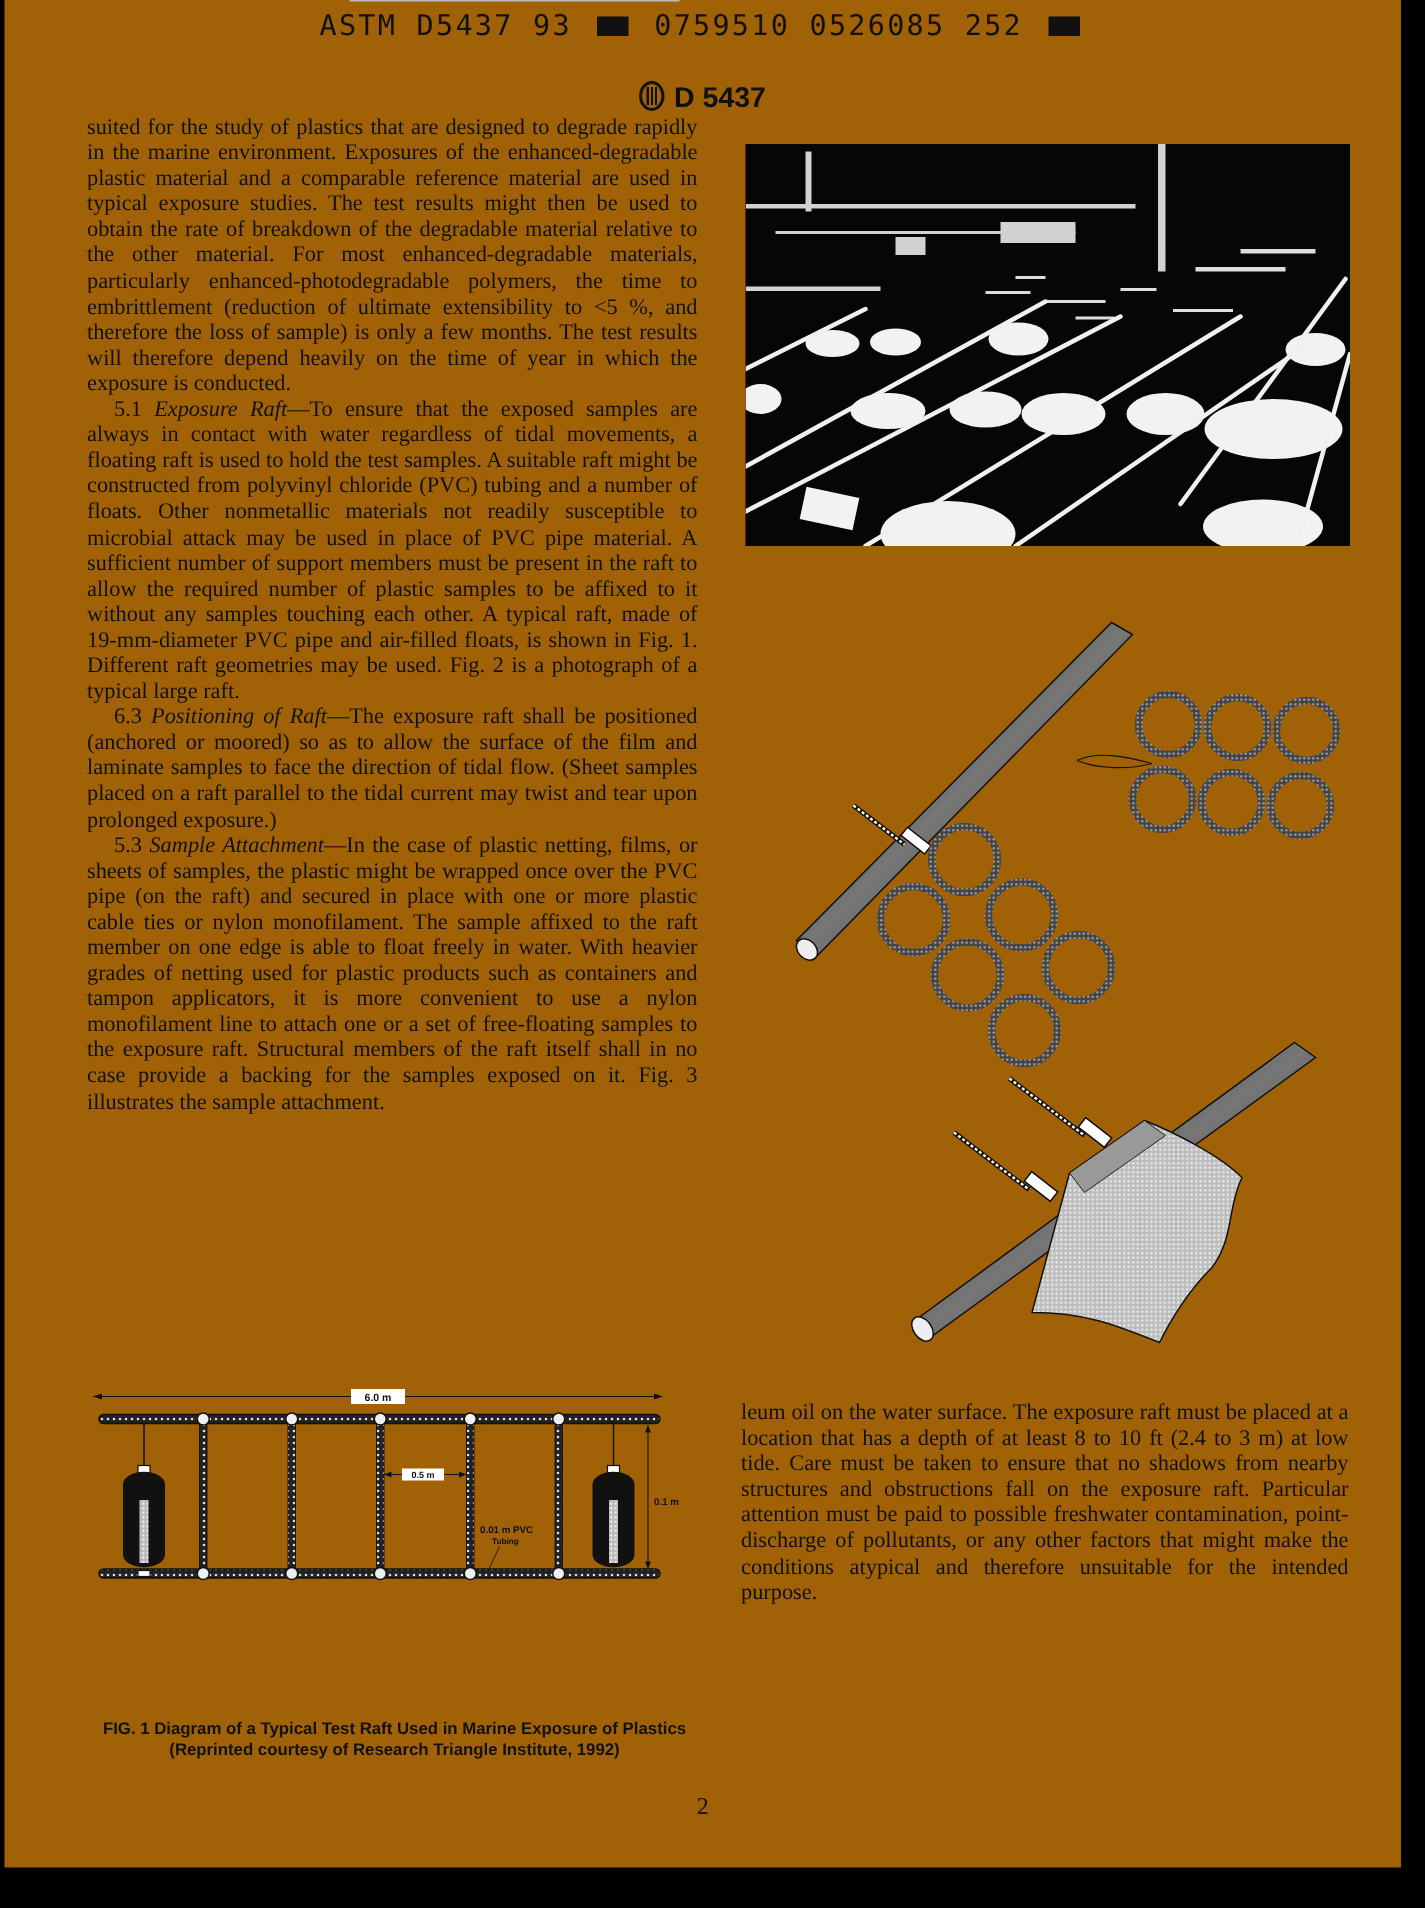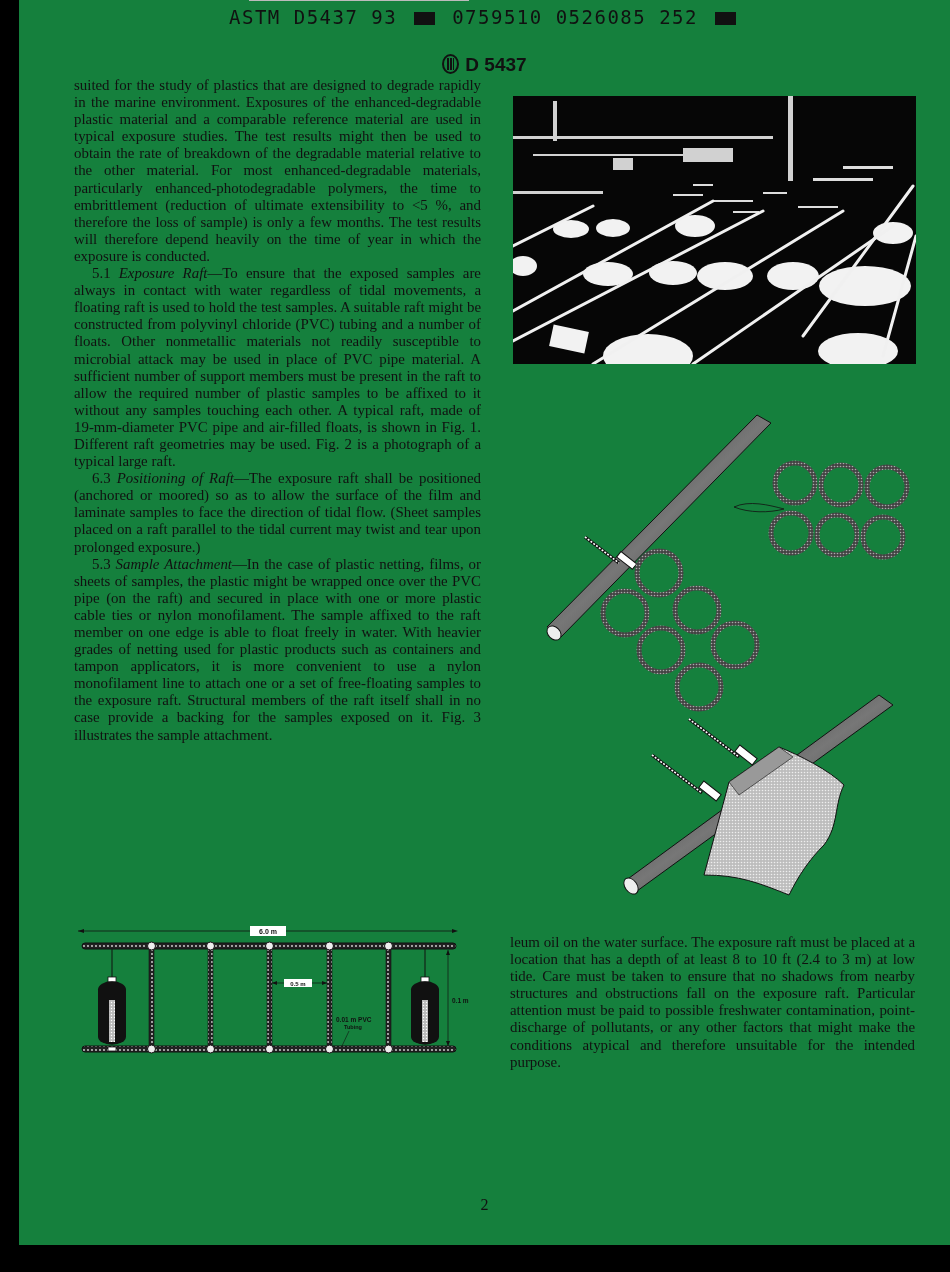--- a/index.html
+++ b/index.html
@@ -1,17 +1,17 @@
 <!DOCTYPE html>
 <html><head>
 <meta charset="utf-8">
 <style>
   html, body { margin:0; padding:0; }
   body { width:950px; height:1272px; background:#000; position:relative; overflow:hidden; }
-  .page { position:absolute; left:3px; top:0; width:931px; height:1245px; background:#15803d;margin-left:16px; }
+  .page { position:absolute; left:3px; top:0; width:931px; height:1245px; background:#a16207; }
   .serif { font-family:"Liberation Serif", "DejaVu Serif", serif; }
   .sans { font-family:"Liberation Sans", "DejaVu Sans", sans-serif; }
   .mono { font-family:"DejaVu Sans Mono", "Liberation Mono", monospace; }
 
   .header-code { position:absolute; left:0; width:931px; top:6px; text-align:center;
     font-size:19px; letter-spacing:1.5px; color:#111; white-space:nowrap; }
   .header-code .blk { display:inline-block; width:21px; height:13px; background:#111; vertical-align:-1px; margin:0 4px; }
   .header-code .topline { position:absolute; top:-6px; left:230px; width:220px; height:1px; background:#bbb; }
 
   .std-title { position:absolute; left:0; width:931px; top:54px; text-align:center;
@@ -135,20 +135,21 @@
       <polygon points="374,30 372,35 376,35" fill="#111"></polygon>
       <polygon points="374,126 372,121 376,121" fill="#111"></polygon>
     </g>
     <text x="378" y="83" font-size="6.5" font-weight="bold" font-family="Liberation Sans, sans-serif" fill="#111">0.1 m</text>
 
     <text x="262" y="102" font-size="6.5" font-weight="bold" font-family="Liberation Sans, sans-serif" fill="#111">0.01 m PVC</text>
     <text x="270" y="109" font-size="5.5" font-weight="bold" font-family="Liberation Sans, sans-serif" fill="#111">Tubing</text>
     <line x1="275" y1="111" x2="268" y2="126" stroke="#111" stroke-width="0.6"></line>
   </svg>
 
+  <div class="caption sans" style="left:58px; top:1146px; width:404px; text-align:center;">FIG. 1   Diagram of a Typical Test Raft Used in Marine Exposure of Plastics (Reprinted courtesy of Research Triangle Institute, 1992)</div>
 
   <div class="photo">
     <svg width="403" height="268" viewBox="0 0 403 268">
       <rect width="403" height="268" fill="#060606"></rect>
 
       <g fill="#e8e8e8" opacity="0.9">
         <rect x="0" y="40" width="260" height="3"></rect>
         <rect x="20" y="58" width="200" height="2"></rect>
         <rect x="0" y="95" width="90" height="3"></rect>
         <rect x="40" y="5" width="4" height="40"></rect>

